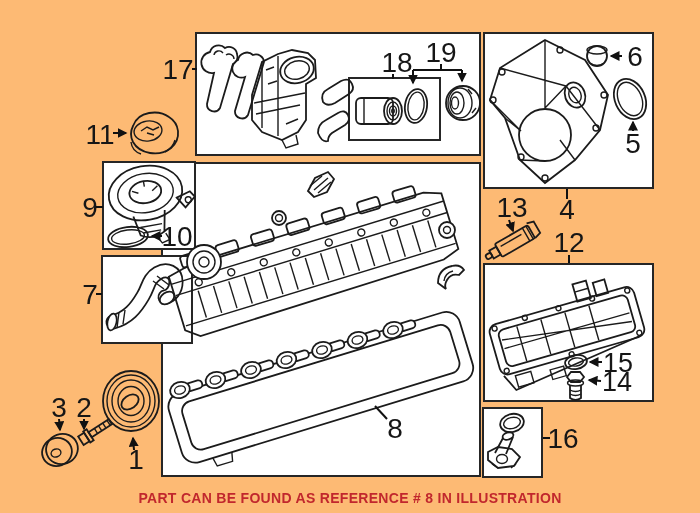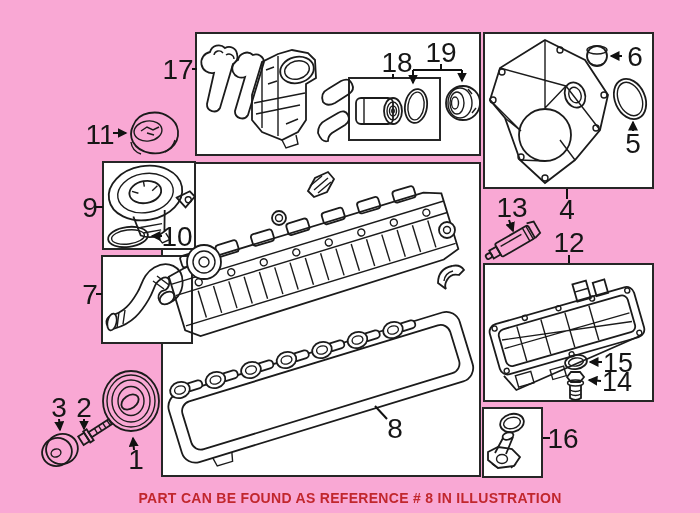--- a/index.html
+++ b/index.html
@@ -1,16 +1,16 @@
 <!DOCTYPE html>
 <html><head>
 <meta charset="utf-8">
 <style>
   html,body{margin:0;padding:0;background:#ffffff;}
-  .canvas{position:relative;width:700px;height:513px;background:#f9a8d4;overflow:hidden;
+  .canvas{position:relative;width:700px;height:513px;background:#fdba74;overflow:hidden;
           font-family:"Liberation Sans", sans-serif;}
   .canvas svg{position:absolute;left:0;top:0;}
   svg text{font-family:"Liberation Sans", sans-serif;font-size:28px;fill:#161616;}
   svg text.small{font-size:27px;}
   .ref-note{position:absolute;left:0;right:0;top:490px;text-align:center;
             color:#c1272d;font-weight:bold;font-size:14px;letter-spacing:.3px;}
   .ln{stroke:#1b1b1b;stroke-width:1.8;fill:none;}
   .ln2{stroke:#1b1b1b;stroke-width:1.4;fill:none;}
   .box{fill:#ffffff;stroke:#262626;stroke-width:2;}
   .call{stroke:#111;stroke-width:2;fill:none;}

